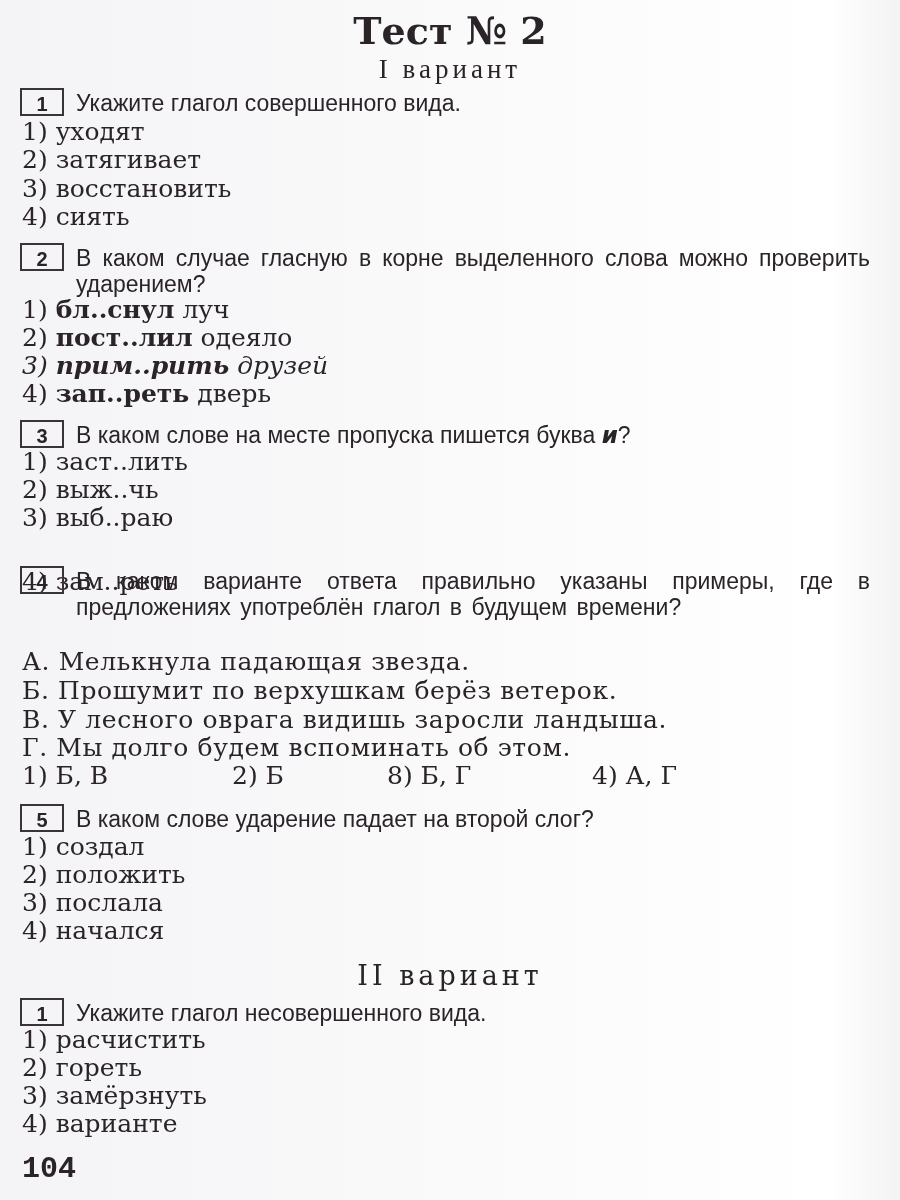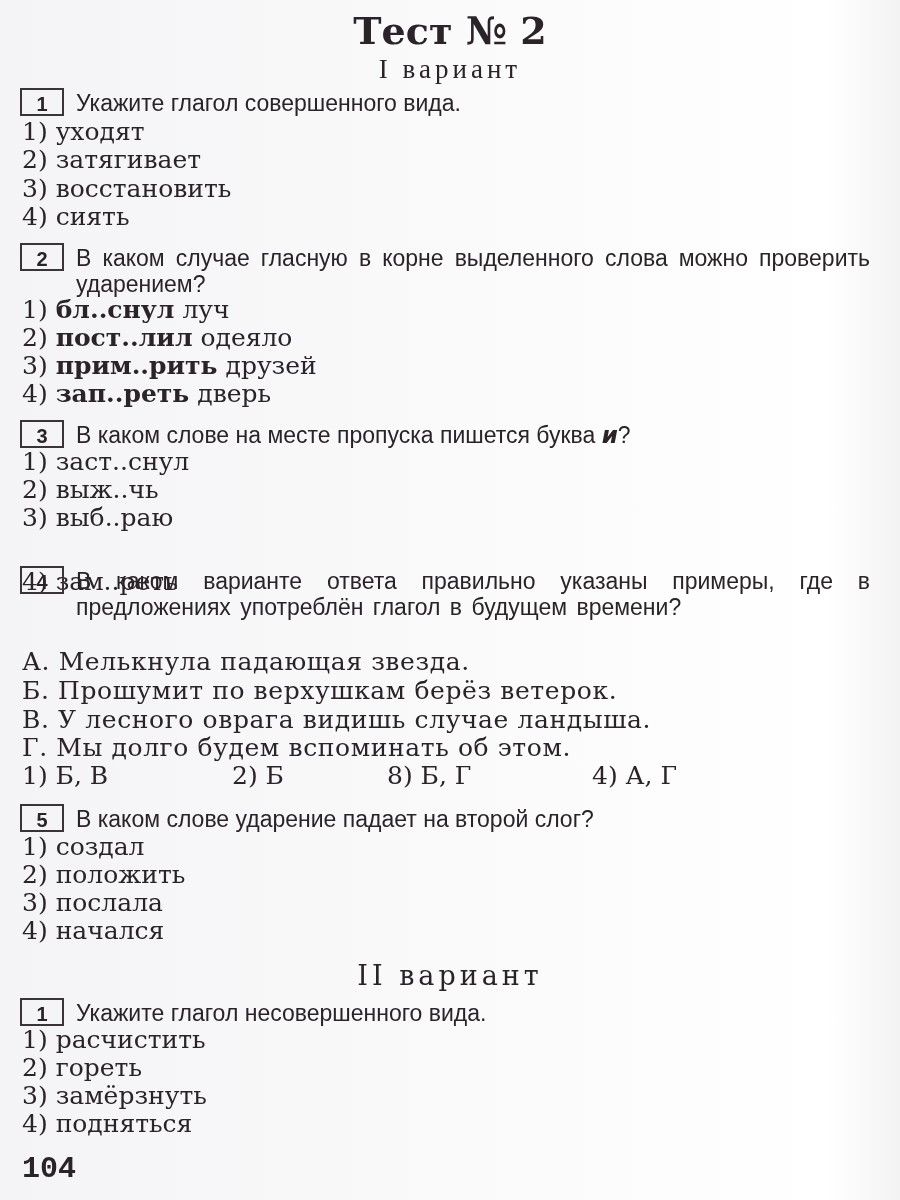--- a/index.html
+++ b/index.html
@@ -80,39 +80,39 @@
   <div class="opt" style="top:146px;"><span>2)</span> <b></b><span>затягивает</span></div>
   <div class="opt" style="top:175px;"><span>3)</span> <b></b><span>восстановить</span></div>
   <div class="opt" style="top:203px;"><span>4)</span> <b></b><span>сиять</span></div>
 
   <div class="qhead" style="top:245px;">
     <span class="qnum">2</span>
     <span class="qtext spread">В каком случае гласную в корне выделенного слова можно проверить ударением?</span>
   </div>
   <div class="opt" style="top:296px;"><span>1)</span> <b>бл..снул</b><span> луч</span></div>
   <div class="opt" style="top:324px;"><span>2)</span> <b>пост..лил</b><span> одеяло</span></div>
-  <div class="opt" style="top:352px;"><span>3)</span> <b>прим..рить</b><span> друзей</span></div>
+  <div class="opt" style="top:352px;font-style:italic;"><span>3)</span> <b>прим..рить</b><span> друзей</span></div>
   <div class="opt" style="top:380px;"><span>4)</span> <b>зап..реть</b><span> дверь</span></div>
 
   <div class="qhead" style="top:422px;">
     <span class="qnum">3</span>
     <span class="qtext"><span>В каком слове на месте пропуска пишется буква </span><span class="ital">и</span><span>?</span></span>
   </div>
-  <div class="opt" style="top:448px;"><span>1)</span> <b></b><span>заст..снул</span></div>
+  <div class="opt" style="top:448px;"><span>1)</span> <b></b><span>заст..лить</span></div>
   <div class="opt" style="top:476px;"><span>2)</span> <b></b><span>выж..чь</span></div>
   <div class="opt" style="top:504px;"><span>3)</span> <b></b><span>выб..раю</span></div>
   <div class="opt" style="top:532px;margin-top:36px;"><span>4)</span> <b></b><span>зам..реть</span></div>
 
   <div class="qhead" style="top:568px;">
     <span class="qnum">4</span>
     <span class="qtext spread">В каком варианте ответа правильно указаны примеры, где в предложениях употреблён глагол в будущем времени?</span>
   </div>
   <div class="sentence" style="top:648px;">А. Мелькнула падающая звезда.</div>
   <div class="sentence" style="top:677px;">Б. Прошумит по верхушкам берёз ветерок.</div>
-  <div class="sentence" style="top:706px;">В. У лесного оврага видишь случае ландыша.</div>
+  <div class="sentence" style="top:706px;">В. У лесного оврага видишь заросли ландыша.</div>
   <div class="sentence" style="top:734px;">Г. Мы долго будем вспоминать об этом.</div>
   <div class="ans-row">
     <span style="left:0px;">1) Б, В</span>
     <span style="left:210px;">2) Б</span>
     <span style="left:365px;">8) Б, Г</span>
     <span style="left:570px;">4) А, Г</span>
   </div>
 
   <div class="qhead" style="top:806px;">
     <span class="qnum">5</span>
@@ -125,16 +125,16 @@
 
   <div class="variant" style="top:960px;">II вариант</div>
 
   <div class="qhead" style="top:1000px;">
     <span class="qnum">1</span>
     <span class="qtext">Укажите глагол несовершенного вида.</span>
   </div>
   <div class="opt" style="top:1026px;"><span>1)</span> <b></b><span>расчистить</span></div>
   <div class="opt" style="top:1054px;"><span>2)</span> <b></b><span>гореть</span></div>
   <div class="opt" style="top:1082px;"><span>3)</span> <b></b><span>замёрзнуть</span></div>
-  <div class="opt" style="top:1110px;"><span>4)</span> <b></b><span>подняться</span></div>
+  <div class="opt" style="top:1110px;"><span>4)</span> <b></b><span>варианте</span></div>
 
   <div class="pagenum">104</div>
 </div>
 
 </body></html>

